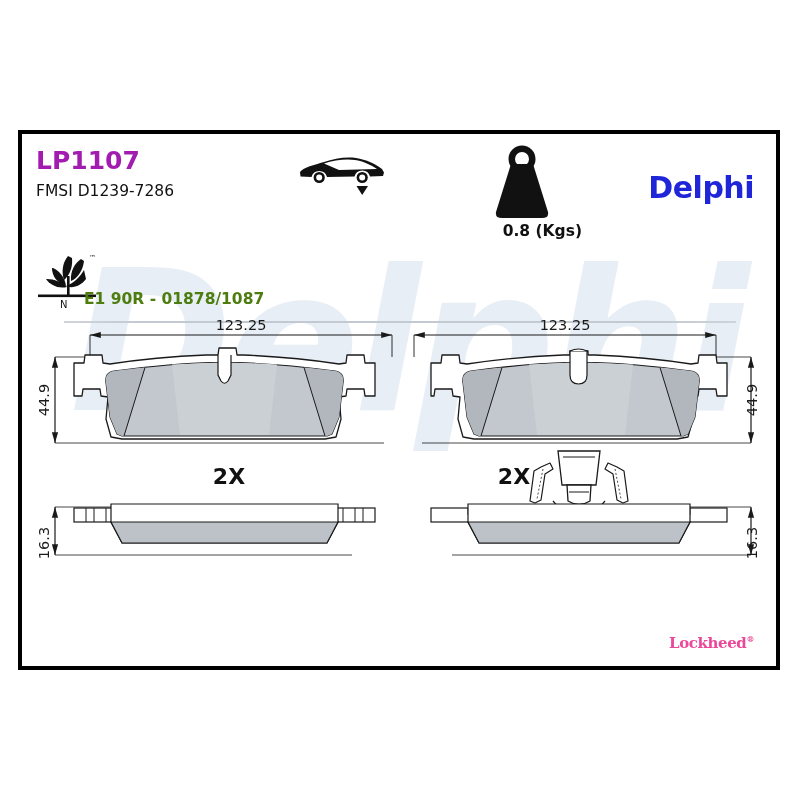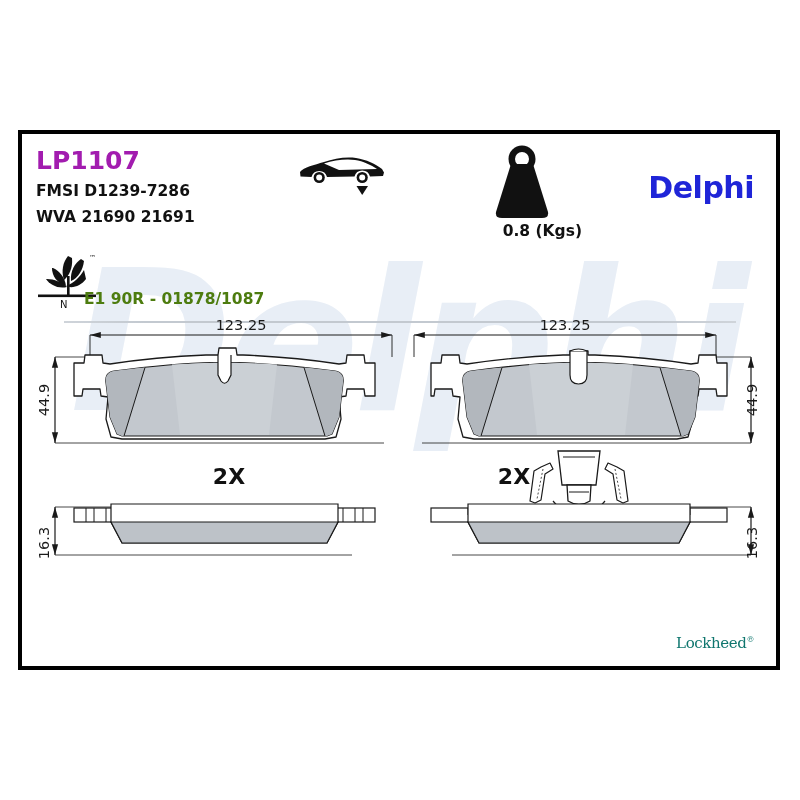--- a/index.html
+++ b/index.html
@@ -36,32 +36,32 @@
     z-index:0;
     font-family:"DejaVu Sans","Liberation Sans",sans-serif;
   }
   .layer{position:absolute;z-index:3;}
 
   
   .part-no{
     position:absolute;left:14px;top:12px;
     font-size:25px;font-weight:bold;color:#a21caf;letter-spacing:0px;
   }
-  .fmsi{position:absolute;left:14px;top:48px;font-size:15.5px;font-weight:bold;color:#111;}
+  .fmsi{position:absolute;left:14px;top:48px;font-size:15.5px;font-weight:normal;color:#111;}
   .wva{position:absolute;left:14px;top:74px;font-size:15.5px;font-weight:bold;color:#111;}
   .ece{position:absolute;left:62px;top:156px;font-size:15.5px;font-weight:bold;color:#4d7c0f;}
 
   .delphi-logo{
     position:absolute;right:22px;top:36px;
     font-size:30px;font-weight:bold;color:#1f25d8;
     letter-spacing:-0.5px;
   }
   .lockheed{
     position:absolute;right:22px;bottom:14px;
-    font-size:15px;font-weight:normal;color:#0f766e;
+    font-size:15px;font-weight:bold;color:#ec4899;
     font-family:"DejaVu Serif","Liberation Serif",serif;
     letter-spacing:-0.4px;
     margin-left:23px;
   }
   .lockheed sup{font-size:8px;vertical-align:super;}
 
   .kg-label{
     position:absolute;left:440px;top:88px;width:120px;text-align:right;
     font-size:15.5px;font-weight:bold;color:#111;
   }
@@ -76,21 +76,20 @@
 </style>
 </head>
 <body>
 
 <div id="sheet">
 
   <div class="watermark">Delphi</div>
 
   <div class="part-no">LP1107</div>
   <div class="fmsi">FMSI D1239-7286</div>
-  <div class="wva">WVA 21690 21691</div>
 
   <div class="icon-box layer" style="left:272px;top:16px;">
     <svg width="96" height="48" viewBox="0 0 96 48">
       <path d="M6 22 C10 17 20 15 30 12 C40 8.5 52 6.5 62 8 C72 9.5 82 14 88 19 L90 22.5 L89 26 L76 26.5
                A8 8 0 0 0 60.5 26.5 L33 27 A8 8 0 0 0 17.5 27 L6.5 26.5 Z" fill="#111"></path>
       <path d="M30 13.5 C40 10.2 52 8.6 61 10 C69 11.3 77 14.8 83 19 L45 20 Z" fill="#ffffff"></path>
       <circle cx="25.2" cy="27.5" r="5.6" fill="#111"></circle>
       <circle cx="25.2" cy="27.5" r="3.0" fill="#fff"></circle>
       <circle cx="68.2" cy="27.5" r="5.6" fill="#111"></circle>
       <circle cx="68.2" cy="27.5" r="3.0" fill="#fff"></circle>

